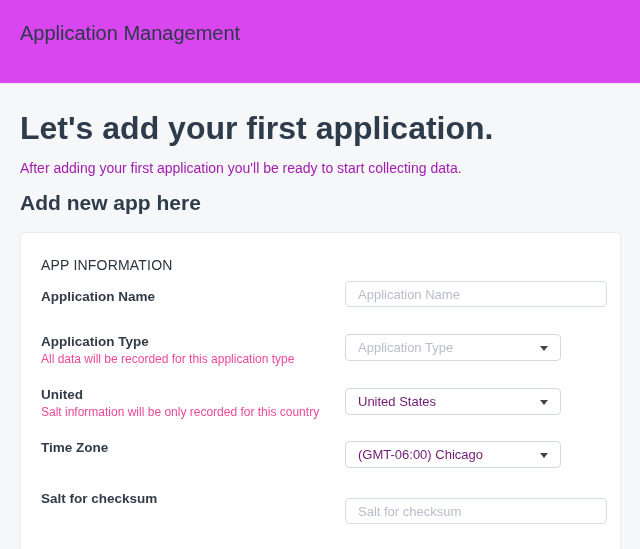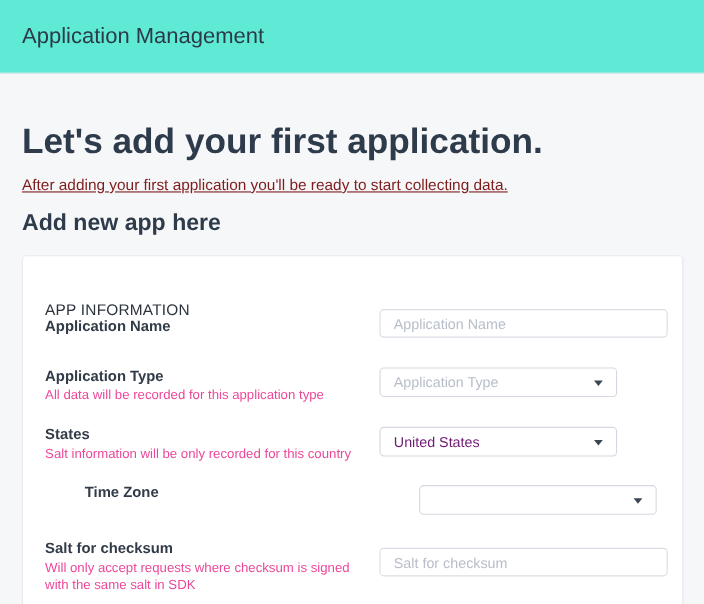--- a/index.html
+++ b/index.html
@@ -8,22 +8,22 @@
     position: relative;
     width: 640px;
     height: 549px;
     overflow: hidden;
     background: #f6f7f9;
     font-family: "Liberation Sans", sans-serif;
   }
   .topbar {
     position: absolute;
     top: 0; left: 0; right: 0;
-    height: 67px;
-    background: #5eead4;
+    height: 84px;
+    background: #d946ef;
     border-bottom: 1px solid #e8eaee;
   }
   .topbar-title {
     position: absolute;
     left: 20px; top: 22px;
     font-size: 20px;
     font-weight: 500;
     color: #2b3949;
   }
   .hero-title {
@@ -33,53 +33,52 @@
     font-size: 32px;
     line-height: 1.15;
     font-weight: 700;
     color: #2e3b4b;
   }
   .hero-sub {
     position: absolute;
     left: 20px; top: 160px;
     margin: 0;
     font-size: 14px;
-    color: #7f1d1d;
-    text-decoration: underline;
+    color: #a21caf;
   }
   .section-heading {
     position: absolute;
     left: 20px; top: 191px;
     margin: 0;
     font-size: 21px;
     font-weight: 700;
     color: #2e3b4b;
   }
   .card {
     position: absolute;
     left: 20px; top: 232px;
     width: 601px; height: 340px;
     background: #ffffff;
     border: 1px solid #e9ebf0;
     border-radius: 4px;
     box-shadow: 0 1px 2px rgba(40,50,70,0.03);
   }
   .card-title {
     position: absolute;
-    left: 20px; top: 40px;
+    left: 20px; top: 24px;
     font-size: 14px;
     font-weight: 500;
     letter-spacing: 0.2px;
     color: #2b333d;
   }
   .form-row { position: absolute; left: 20px; right: 14px; }
   .row-1 { top: 56px; }
   .row-2 { top: 101px; }
   .row-3 { top: 154px; }
-  .row-4 { top: 207px; margin-left: 36px; }
+  .row-4 { top: 207px; }
   .row-5 { top: 258px; }
   .field-label {
     font-size: 13.5px;
     font-weight: 600;
     line-height: 16px;
     color: #323c48;
   }
   .field-sublabel {
     margin-top: 2px;
     font-size: 12px;
@@ -154,37 +153,37 @@
       <div class="form-row row-2">
         <div class="field-label">Application Type</div>
         <div class="field-sublabel">All data will be recorded for this application type</div>
         <div class="select control">
           <span class="select-text is-placeholder">Application Type</span>
           <span class="caret"></span>
         </div>
       </div>
 
       <div class="form-row row-3">
-        <div class="field-label">States</div>
+        <div class="field-label">United</div>
         <div class="field-sublabel">Salt information will be only recorded for this country</div>
         <div class="select control">
           <span class="select-text is-value">United States</span>
           <span class="caret"></span>
         </div>
       </div>
 
       <div class="form-row row-4">
         <div class="field-label">Time Zone</div>
         <div class="select control">
+          <span class="select-text is-value">(GMT-06:00) Chicago</span>
           <span class="caret"></span>
         </div>
       </div>
 
       <div class="form-row row-5">
         <div class="field-label">Salt for checksum</div>
-        <div class="field-sublabel">Will only accept requests where checksum is signed with the same salt in SDK</div>
         <input type="text" class="text-input control" placeholder="Salt for checksum" style="">
       </div>
 
     </section>
   </main>
 
 </div>
 
 </body></html>

